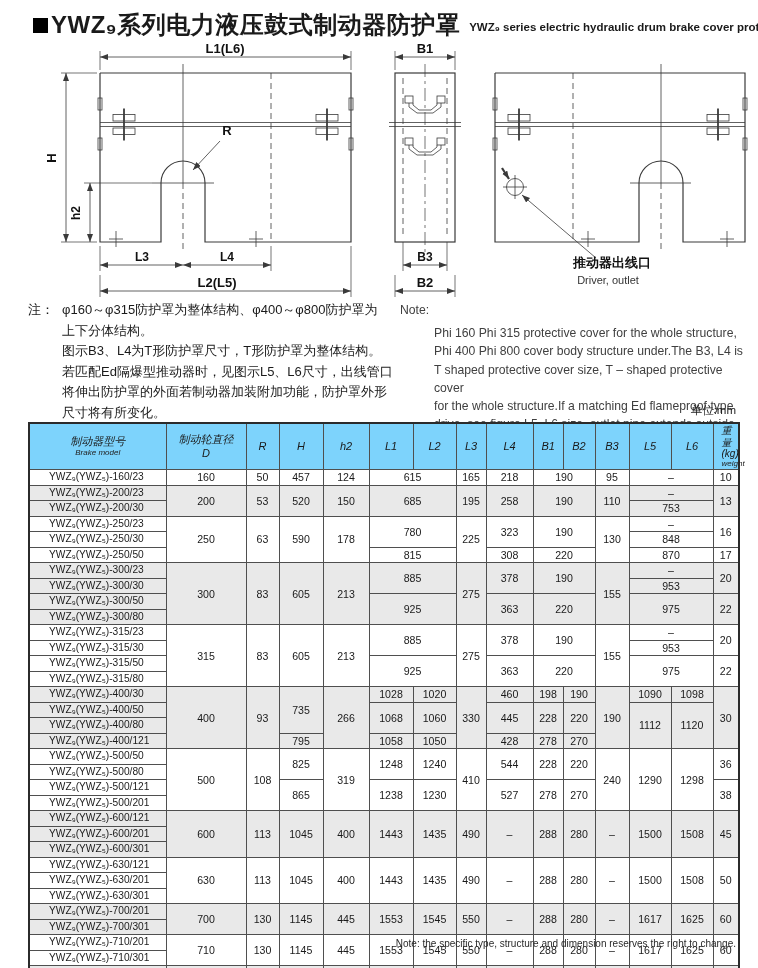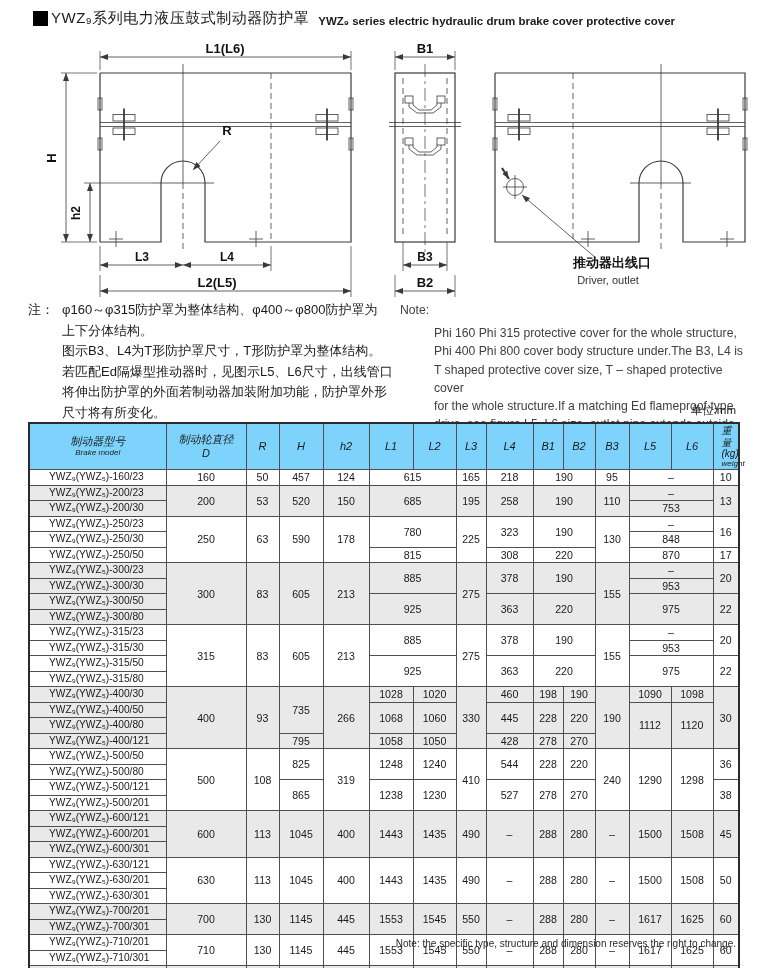--- a/index.html
+++ b/index.html
@@ -3,21 +3,21 @@
 <meta charset="utf-8">
 <style>
   html,body{margin:0;padding:0;}
   body{
     width:758px;height:968px;background:#ffffff;position:relative;
     font-family:"Liberation Sans","DejaVu Sans",sans-serif;color:#1a1a1a;
     overflow:hidden;
   }
   .titlebar{position:absolute;top:9px;left:33px;display:flex;align-items:center;white-space:nowrap;}
   .title-square{width:15px;height:15px;background:#000;margin-right:3px;flex:0 0 auto;}
-  .title-zh{font-size:15px;font-weight:normal;letter-spacing:0.5px;}
+  .title-zh{font-size:24px;font-weight:bold;letter-spacing:0.5px;}
   .title-en{font-size:11.5px;font-weight:bold;margin-left:9px;margin-top:4px;}
 
   .figs{position:absolute;top:40px;left:0;}
   svg text{font-family:"Liberation Sans","DejaVu Sans",sans-serif;}
   .ol{stroke:#3a3a3a;stroke-width:1.2;fill:none;}
   .tl{stroke:#3a3a3a;stroke-width:0.8;fill:none;}
   .dsh{stroke:#3a3a3a;stroke-width:0.8;fill:none;stroke-dasharray:6 4;}
   .ctr{stroke:#3a3a3a;stroke-width:0.7;fill:none;stroke-dasharray:13 4 3 4;}
   .dim{stroke:#3a3a3a;stroke-width:0.8;fill:none;}
   .ext{stroke:#3a3a3a;stroke-width:0.7;fill:none;}

